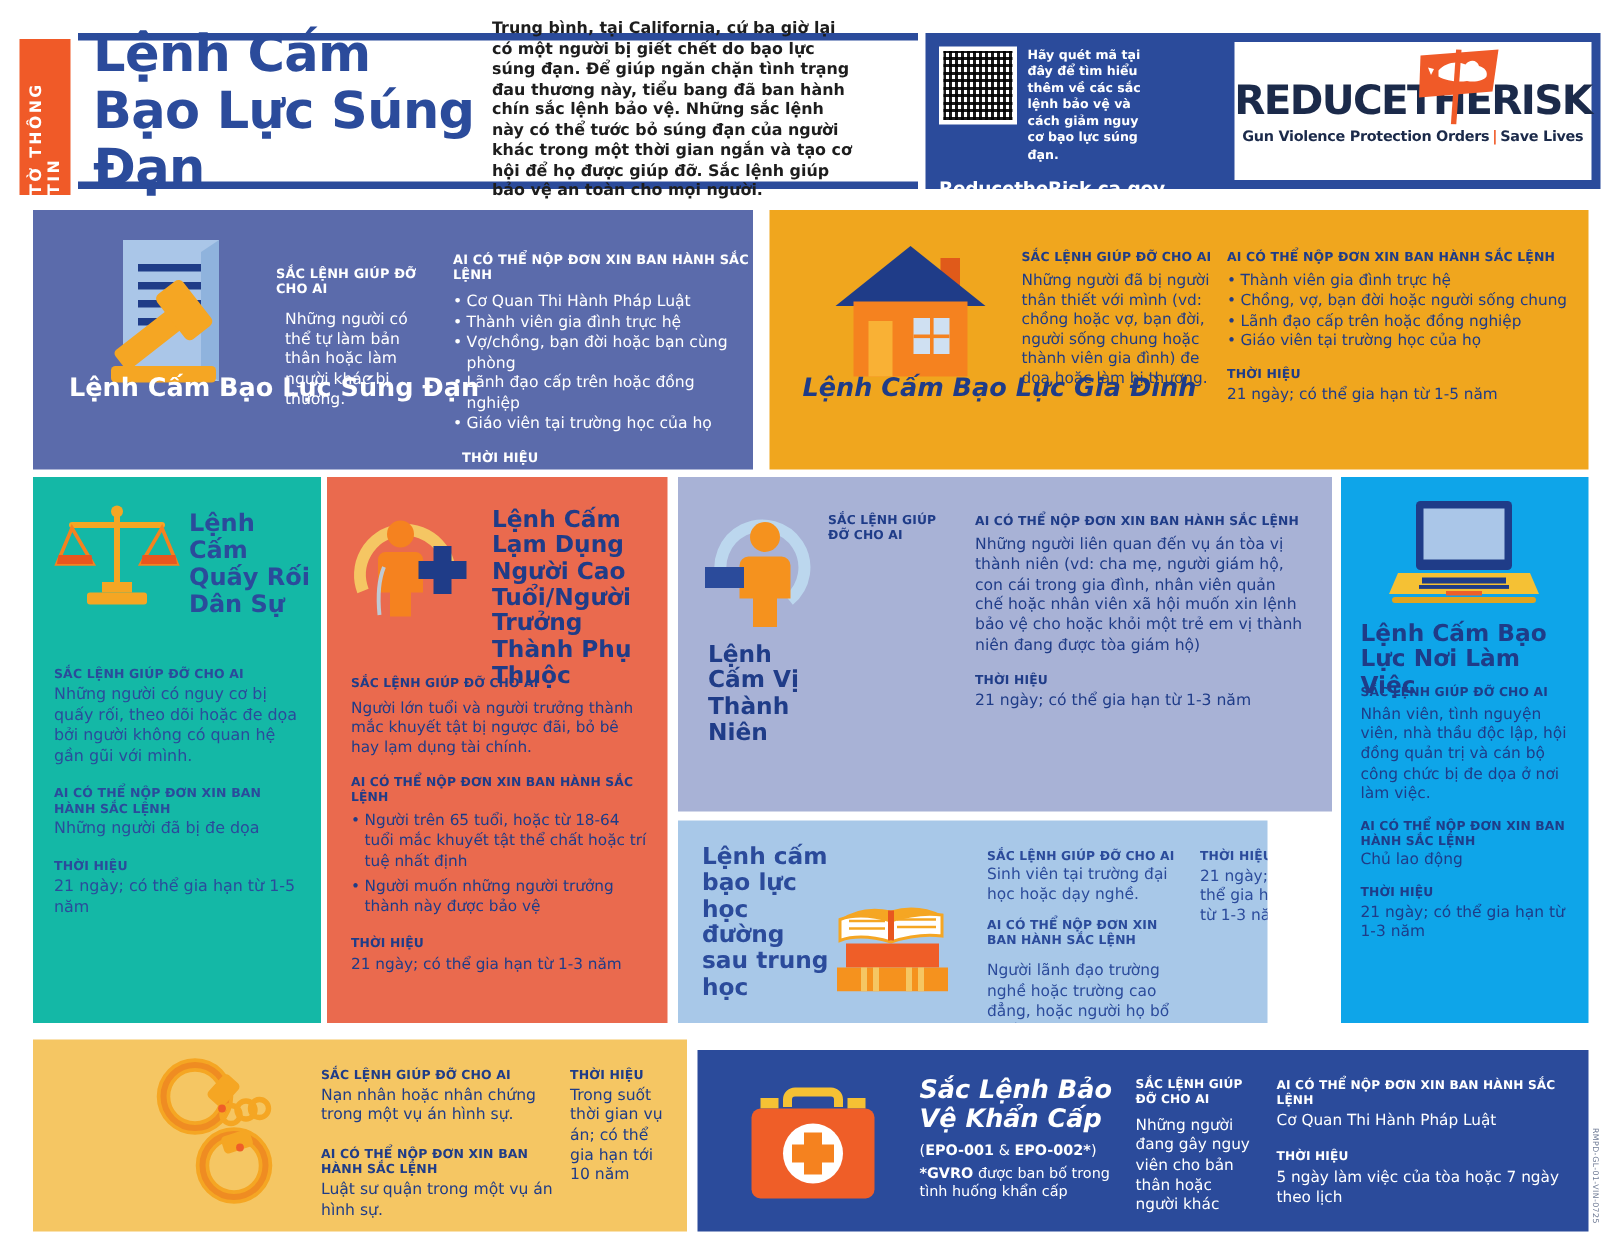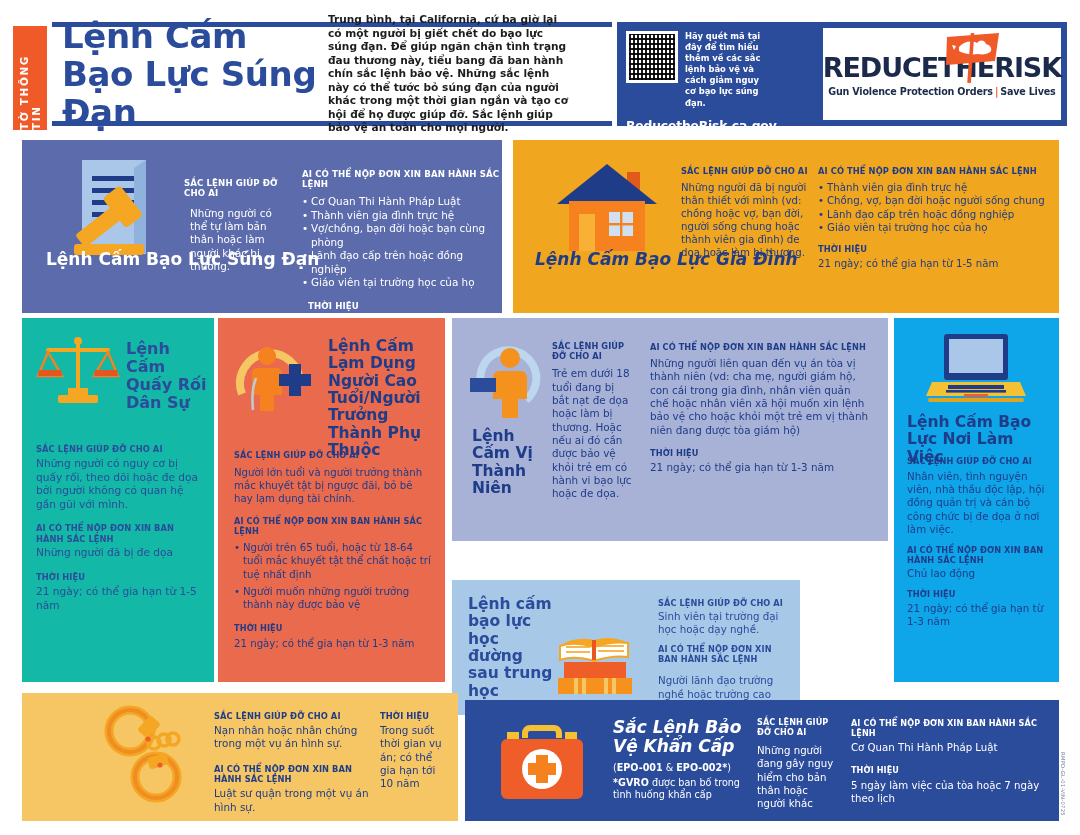--- a/index.html
+++ b/index.html
@@ -101,21 +101,21 @@
   #card-elder .icon { position: absolute; left: 16px; top: 16px; width: 88px; height: 80px; }
   #card-elder .t { position: absolute; left: 110px; top: 20px; width: 112px; font-size: 15.5px; }
   #card-elder .cont { position: absolute; left: 16px; top: 132px; width: 198px; }
 
   #card-juv { left: 452px; top: 318px; width: 436px; height: 223px; }
   #card-juv .icon { position: absolute; left: 18px; top: 18px; width: 80px; height: 88px; }
   #card-juv .t { position: absolute; left: 20px; top: 110px; width: 70px; font-size: 15.5px; }
   #card-juv .colA { position: absolute; left: 100px; top: 24px; width: 82px; }
   #card-juv .colB { position: absolute; left: 198px; top: 24px; width: 222px; }
 
-  #card-post { left: 452px; top: 580px; width: 348px; height: 135px; }
+  #card-post { left: 452px; top: 547px; width: 393px; height: 135px; }
   #card-post .t { position: absolute; left: 16px; top: 16px; width: 88px; font-size: 15.5px; }
   #card-post .icon { position: absolute; left: 100px; top: 36px; width: 86px; height: 78px; }
   #card-post .colA { position: absolute; left: 206px; top: 18px; width: 130px; }
   #card-post .colB { position: absolute; left: 348px; top: 18px; width: 72px; }
 
   #card-work { left: 894px; top: 318px; width: 165px; height: 364px; }
   #card-work .icon { position: absolute; left: 32px; top: 14px; width: 100px; height: 74px; }
   #card-work .t { position: absolute; left: 13px; top: 96px; width: 148px; font-size: 15.5px; }
   #card-work .cont { position: absolute; left: 13px; top: 138px; width: 142px; }
 
@@ -289,21 +289,20 @@
   <div class="card c-periw" id="card-juv">
     <svg class="icon" viewBox="0 0 80 88">
       <path d="M12 52 A28 28 0 1 1 56 64" fill="none" stroke="#bcd7ee" stroke-width="8"></path>
       <circle cx="40" cy="22" r="10" fill="#f5921e"></circle>
       <path d="M29 35 h22 a6 6 0 0 1 6 6 v22 h-9 v19 h-16 v-19 h-9 v-22 a6 6 0 0 1 6 -6 z" fill="#f5921e"></path>
       <rect x="0" y="42" width="26" height="14" fill="#2b4b9b"></rect>
     </svg>
     <div class="cardtitle t">Lệnh Cấm Vị Thành Niên</div>
     <div class="colA">
       <div class="lbl" style="font-size:8.2px;line-height:1.18">SẮC LỆNH GIÚP ĐỠ CHO AI</div>
-      <div class="body" style="font-size:10.4px;margin-top:6px">Trẻ em dưới 18 tuổi đang bị bắt nạt đe dọa hoặc làm bị thương. Hoặc nếu ai đó cần được bảo vệ khỏi trẻ em có hành vi bạo lực hoặc đe dọa.</div>
     </div>
     <div class="colB">
       <div class="lbl" style="font-size:8.2px">AI CÓ THỂ NỘP ĐƠN XIN BAN HÀNH SẮC LỆNH</div>
       <div class="body" style="font-size:10.4px;margin-top:5px">Những người liên quan đến vụ án tòa vị thành niên (vd: cha mẹ, người giám hộ, con cái trong gia đình, nhân viên quản chế hoặc nhân viên xã hội muốn xin lệnh bảo vệ cho hoặc khỏi một trẻ em vị thành niên đang được tòa giám hộ)</div>
       <div class="lbl" style="font-size:8.2px;margin-top:11px">THỜI HIỆU</div>
       <div class="body" style="font-size:10.4px;margin-top:3px">21 ngày; có thể gia hạn từ 1-3 năm</div>
     </div>
   </div>
 
   <div class="card c-blue2" id="card-post">
@@ -399,21 +398,21 @@
       <circle cx="47" cy="47" r="20" fill="#ffffff"></circle>
       <path d="M41 33 h12 v8 h8 v12 h-8 v8 h-12 v-8 h-8 v-12 h8 z" fill="#f5821f"></path>
     </svg>
     <div class="cardtitle t">Sắc Lệnh Bảo Vệ Khẩn Cấp</div>
     <div class="sub">
       <div style="font-size:9.6px">(<b>EPO-001</b> <span>&amp;</span> <b>EPO-002*</b>)</div>
       <div style="font-size:9.6px;line-height:1.22;margin-top:4px"><b>*GVRO</b><span> được ban bố trong tình huống khẩn cấp</span></div>
     </div>
     <div class="colA">
       <div class="lbl" style="font-size:8.1px;line-height:1.2">SẮC LỆNH GIÚP ĐỠ CHO AI</div>
-      <div class="body" style="font-size:10.2px;margin-top:7px">Những người đang gây nguy hiểm cho bản thân hoặc người khác</div>
+      <div class="body" style="font-size:10.2px;margin-top:7px">Những người đang gây nguy viên cho bản thân hoặc người khác</div>
     </div>
     <div class="colB">
       <div class="lbl" style="font-size:8.1px;line-height:1.25">AI CÓ THỂ NỘP ĐƠN XIN BAN HÀNH SẮC LỆNH</div>
       <div class="body" style="font-size:10.2px;margin-top:3px">Cơ Quan Thi Hành Pháp Luật</div>
       <div class="lbl" style="font-size:8.1px;margin-top:11px">THỜI HIỆU</div>
       <div class="body" style="font-size:10.2px;margin-top:4px">5 ngày làm việc của tòa hoặc 7 ngày theo lịch</div>
     </div>
   </div>
 
   <div class="fineprint">RMPD-GL-01-VIN-0725</div>

